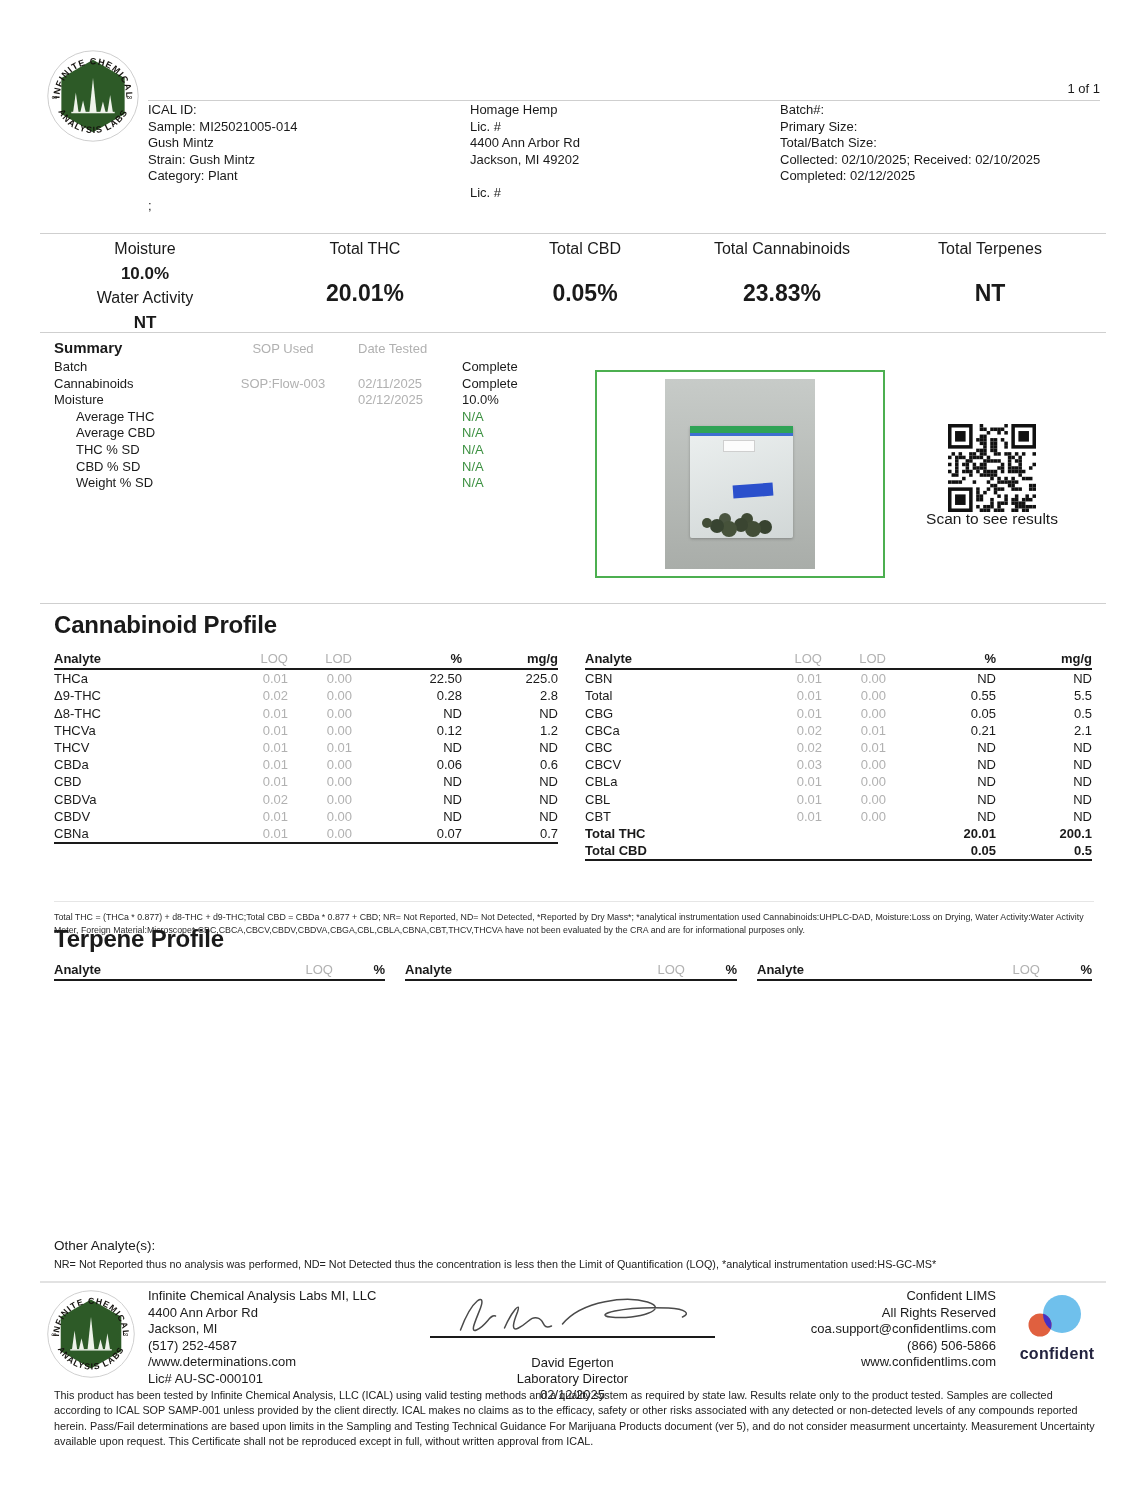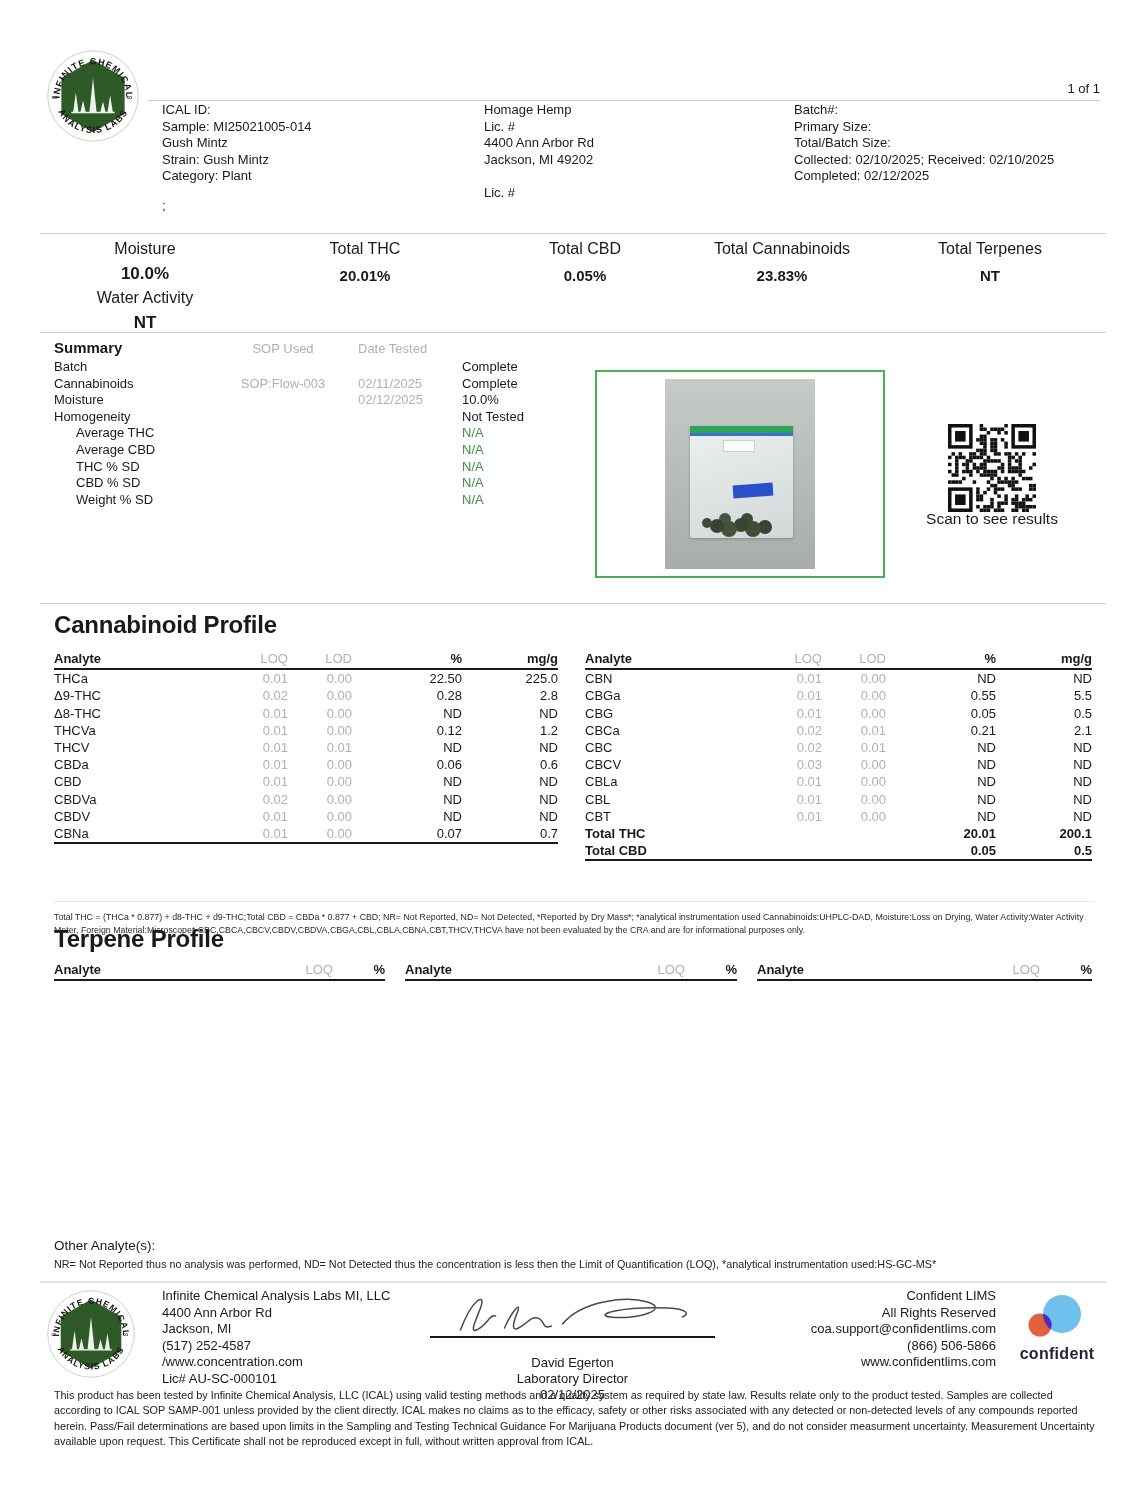--- a/index.html
+++ b/index.html
@@ -1,28 +1,28 @@
 <!DOCTYPE html>
 <html><head>
 <meta charset="utf-8">
 <style>
   html,body{margin:0;padding:0;background:#ffffff;}
   #page{position:relative;width:1146px;height:1500px;background:#fff;
         font-family:"Liberation Sans",sans-serif;color:#1a1a1a;overflow:hidden;}
   .abs{position:absolute;}
   .rule{position:absolute;height:1px;background:#cfcfcf;}
-  .line{min-height:16.5px;line-height:16.5px;font-size:13px;margin-left:14px;}
+  .line{min-height:16.5px;line-height:16.5px;font-size:13px;}
   
   .title{font-size:27px;font-weight:bold;letter-spacing:-0.2px;}
   .pagenum{font-size:13px;}
   
   .stats{display:flex;align-items:flex-start;}
   .stat-card{text-align:center;padding-top:6px;}
   .stat-card .lbl{font-size:16px;}
-  .stat-card .val{font-size:15px;font-weight:bold;margin-top:9px;}
+  .stat-card .val{font-size:23px;font-weight:bold;margin-top:22px;}
   .stat-card.moist .val{font-size:17px;margin-top:6px;}
   .stat-card.moist .lbl2{font-size:16px;margin-top:5px;}
   .stat-card:nth-child(1){width:230px;}
   .stat-card:nth-child(2){width:210px;}
   .stat-card:nth-child(3){width:184px;}
   .stat-card:nth-child(4){width:232px;}
   .stat-card:nth-child(5){width:184px;}
   
   .sum-grid{display:grid;grid-template-columns:154px 150px 104px 1fr;font-size:13px;}
   .sum-head{align-items:baseline;}
@@ -187,26 +187,20 @@
       <span class="f-name">Cannabinoids</span>
       <span class="f-sop">SOP:Flow-003</span>
       <span class="f-date">02/11/2025</span>
       <span class="f-result">Complete</span>
     </div>
       <div class="sum-grid sum-row">
       <span class="f-name">Moisture</span>
       <span class="f-sop"></span>
       <span class="f-date">02/12/2025</span>
       <span class="f-result">10.0%</span>
-    </div>
-      <div class="sum-grid sum-row">
-      <span class="f-name">Homogeneity</span>
-      <span class="f-sop"></span>
-      <span class="f-date"></span>
-      <span class="f-result">Not Tested</span>
     </div>
       <div class="sum-grid sum-row green indent">
       <span class="f-name">Average THC</span>
       <span class="f-sop"></span>
       <span class="f-date"></span>
       <span class="f-result">N/A</span>
     </div>
       <div class="sum-grid sum-row green indent">
       <span class="f-name">Average CBD</span>
       <span class="f-sop"></span>
@@ -559,21 +553,21 @@
     <div class="c-body">
 
     <div class="c-grid">
         <span>CBN</span>
         <span class="f-loq">0.01</span>
         <span class="f-lod">0.00</span>
         <span>ND</span>
         <span>ND</span>
       </div>
         <div class="c-grid">
-        <span>CBGa</span>
+        <span>Total</span>
         <span class="f-loq">0.01</span>
         <span class="f-lod">0.00</span>
         <span>0.55</span>
         <span>5.5</span>
       </div>
         <div class="c-grid">
         <span>CBG</span>
         <span class="f-loq">0.01</span>
         <span class="f-lod">0.00</span>
         <span>0.05</span>
@@ -688,21 +682,21 @@
       <text x="89" y="56" font-size="9" fill="#15130f">∞</text>
     </svg>
   </div>
 
   <div class="abs foot-lines" style="left:148px;top:1288px;width:300px;">
 
   <div class="line">Infinite Chemical Analysis Labs MI, LLC</div>
       <div class="line">4400 Ann Arbor Rd</div>
       <div class="line">Jackson, MI</div>
       <div class="line">(517) 252-4587</div>
-      <div class="line">/www.concentration.com</div>
+      <div class="line">/www.determinations.com</div>
       <div class="line">Lic# AU-SC-000101</div>
     </div>
 
   <div class="abs" style="left:430px;top:1288px;width:285px;">
     <svg width="285" height="46" viewBox="0 0 260 46">
       <g stroke="#4a4a4a" stroke-width="1.5" fill="none" stroke-linecap="round">
         <path d="M18,42 C30,10 44,4 38,20 C33,33 27,45 34,42 C45,37 47,26 53,28"></path>
         <path d="M62,40 C69,24 79,12 75,24 C71,34 68,44 76,40 C86,35 88,28 95,30 C103,32 99,42 109,38"></path>
         <path d="M120,36 C140,12 185,8 205,14 C228,21 196,32 168,29 C150,27 178,18 226,20 C244,21 248,26 240,29"></path>
       </g>

